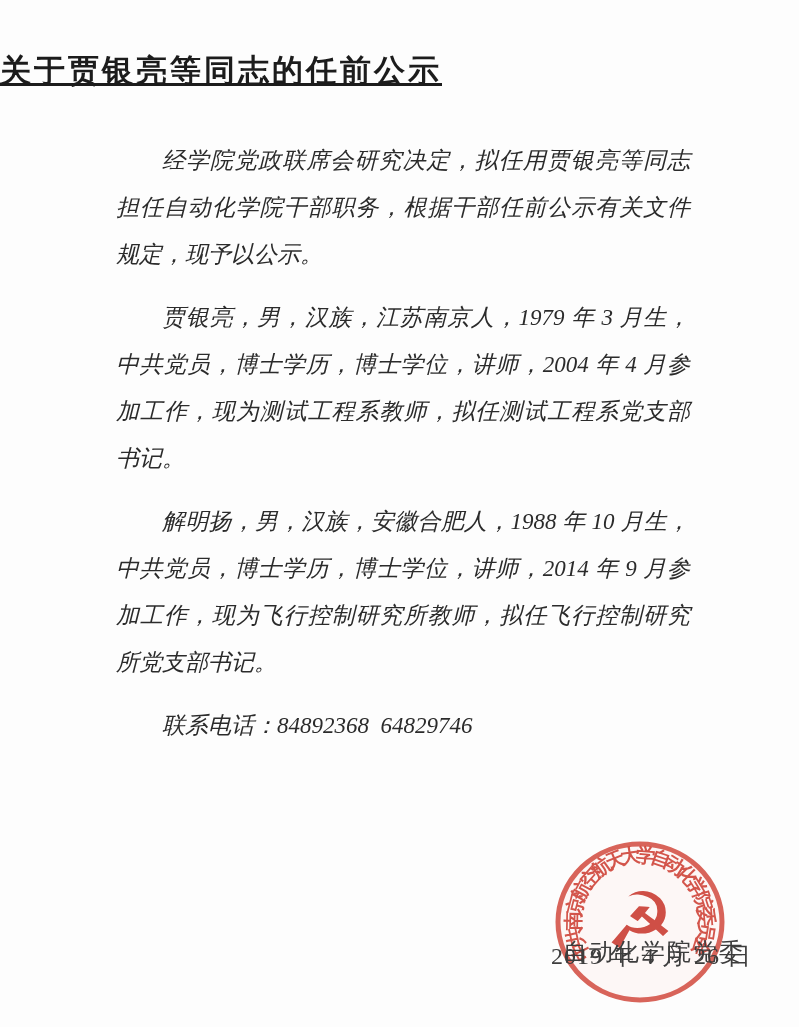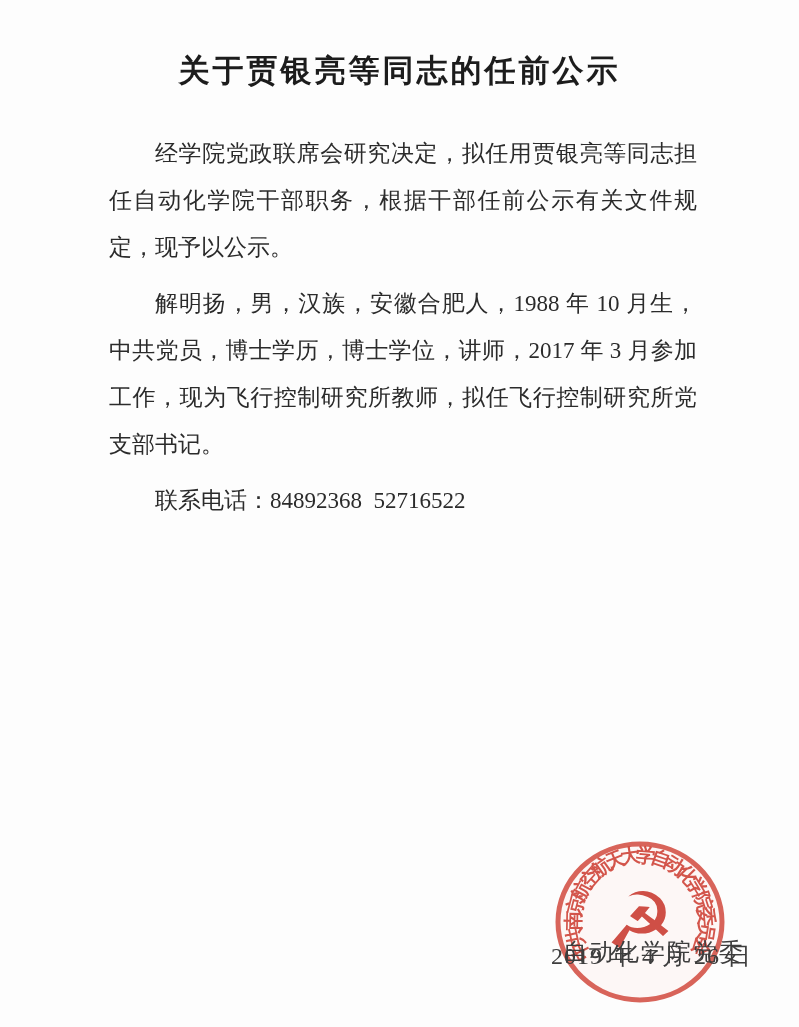--- a/index.html
+++ b/index.html
@@ -13,41 +13,42 @@
     height: 1027px;
     background: #fdfdfd;
     overflow: hidden;
     font-family: "Liberation Serif", serif;
   }
   .doc-title {
     position: absolute;
     top: 50px;
     left: 0;
     width: 799px;
-    text-align: center;
     font-size: 31px;
     font-weight: bold;
     letter-spacing: 3px;
     color: #1c1c1c;
     margin: 0;
+    text-decoration: underline;
   }
   .doc-body {
     position: absolute;
     top: 121px;
     left: 100px;
     width: 606px;
     font-size: 23px;
     line-height: 47px;
     color: #2b2b2b;
     text-align: justify;
   }
   .doc-body p {
-    margin: 9px;
+    margin: 16px;
     text-indent: 2em;
     white-space: pre-wrap;
+    font-style: italic;
   }
   .seal {
     position: absolute;
     left: 552px;
     top: 838px;
     width: 176px;
     height: 168px;
   }
   .seal svg {
     display: block;
@@ -83,22 +84,23 @@
 </style>
 </head>
 <body>
 
 <div class="page">
 
   <h1 class="doc-title">关于贾银亮等同志的任前公示</h1>
 
   <div class="doc-body">
     <p>经学院党政联席会研究决定，拟任用贾银亮等同志担任自动化学院干部职务，根据干部任前公示有关文件规定，现予以公示。</p>
-    <p>解明扬，男，汉族，安徽合肥人，1988 年 10 月生，中共党员，博士学历，博士学位，讲师，2017 年 3 月参加工作，现为飞行控制研究所教师，拟任飞行控制研究所党支部书记。</p>
-    <p>联系电话：84892368  52716522</p>
+    <p>贾银亮，男，汉族，江苏南京人，1979 年 3 月生，中共党员，博士学历，博士学位，讲师，2004 年 4 月参加工作，现为测试工程系教师，拟任测试工程系党支部书记。</p>
+    <p>解明扬，男，汉族，安徽合肥人，1988 年 10 月生，中共党员，博士学历，博士学位，讲师，2014 年 9 月参加工作，现为飞行控制研究所教师，拟任飞行控制研究所党支部书记。</p>
+    <p>联系电话：84892368  64829746</p>
   </div>
 
   <div class="seal">
     <svg viewBox="0 0 176 168" xmlns="http://www.w3.org/2000/svg">
       <ellipse cx="88" cy="84" rx="82" ry="78" fill="rgba(230,120,110,0.06)" stroke="#d24a3e" stroke-width="5" opacity="0.85"></ellipse>
       <path id="seal-arc" fill="none" d="M 38.9 118.4 A 60 60 0 1 1 137.1 118.4"></path>
       <text class="ring-font" font-size="19.5" fill="#cf4439" opacity="0.9">
         <textPath href="#seal-arc" startOffset="0" textLength="258" lengthAdjust="spacing">中共南京航空航天大学自动化学院委员会</textPath>
       </text>
       <text class="emblem-font" x="88" y="110" text-anchor="middle" font-size="78" fill="#c9382e" opacity="0.88">☭</text>

